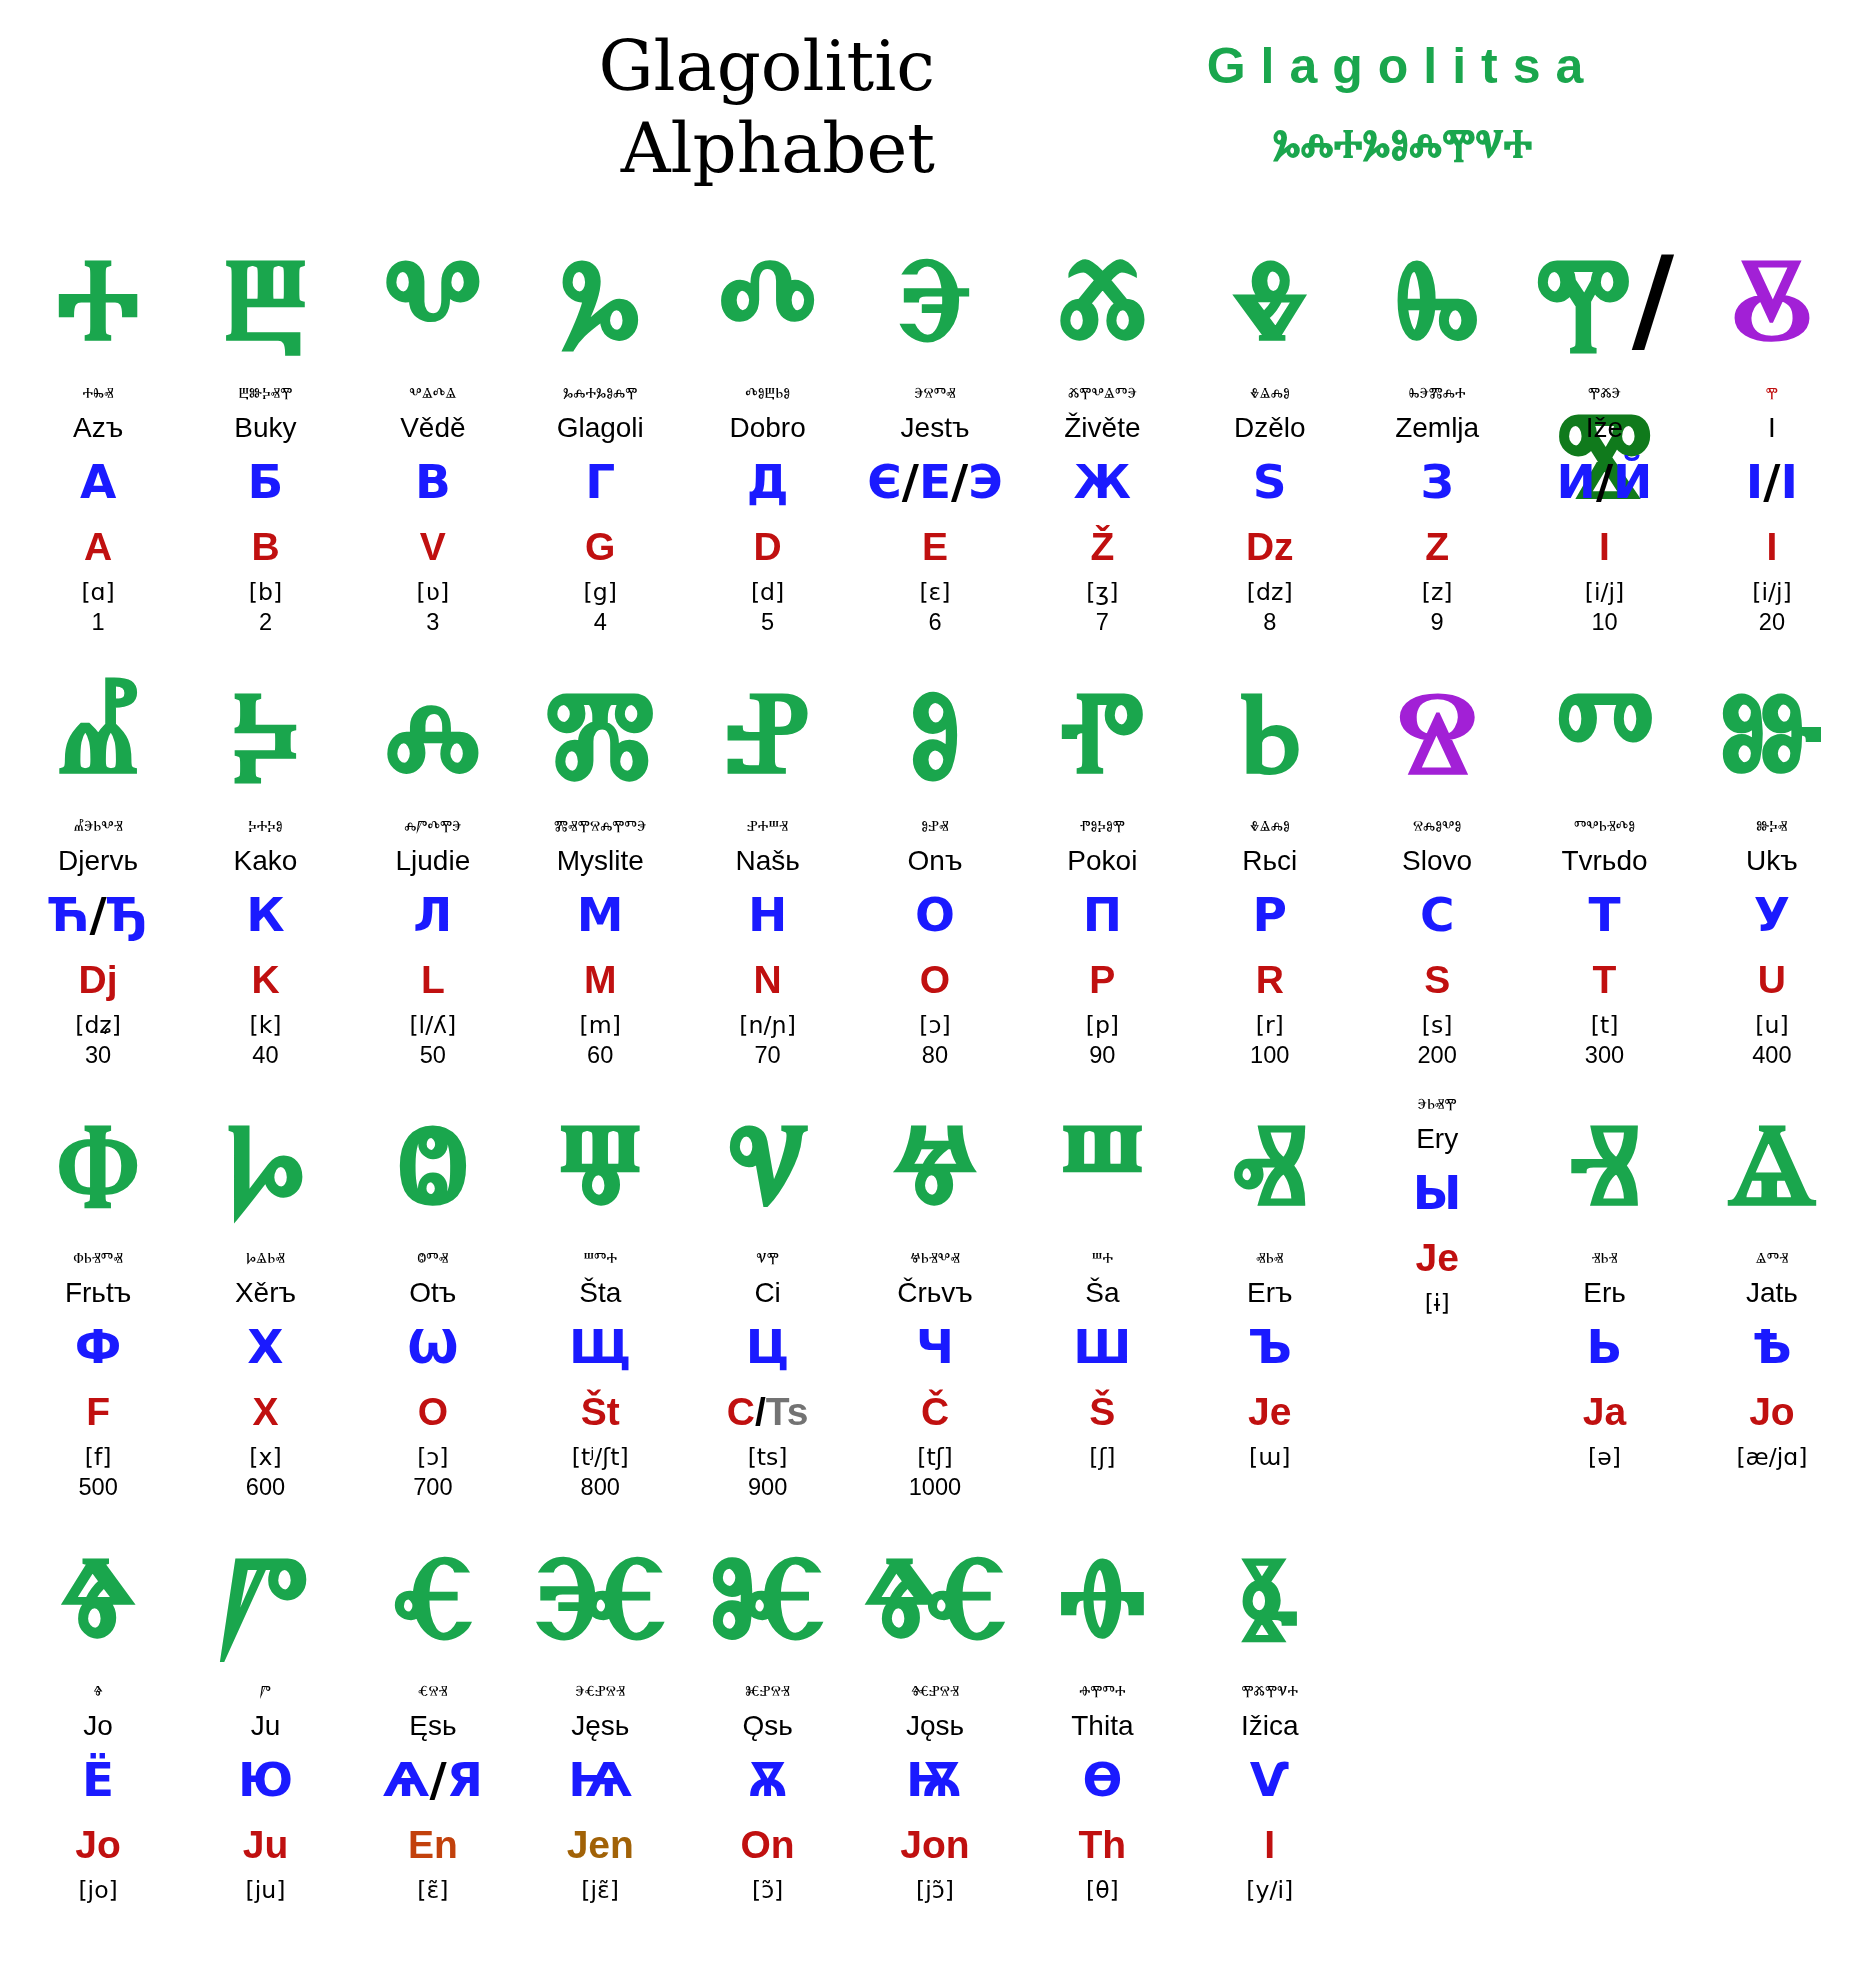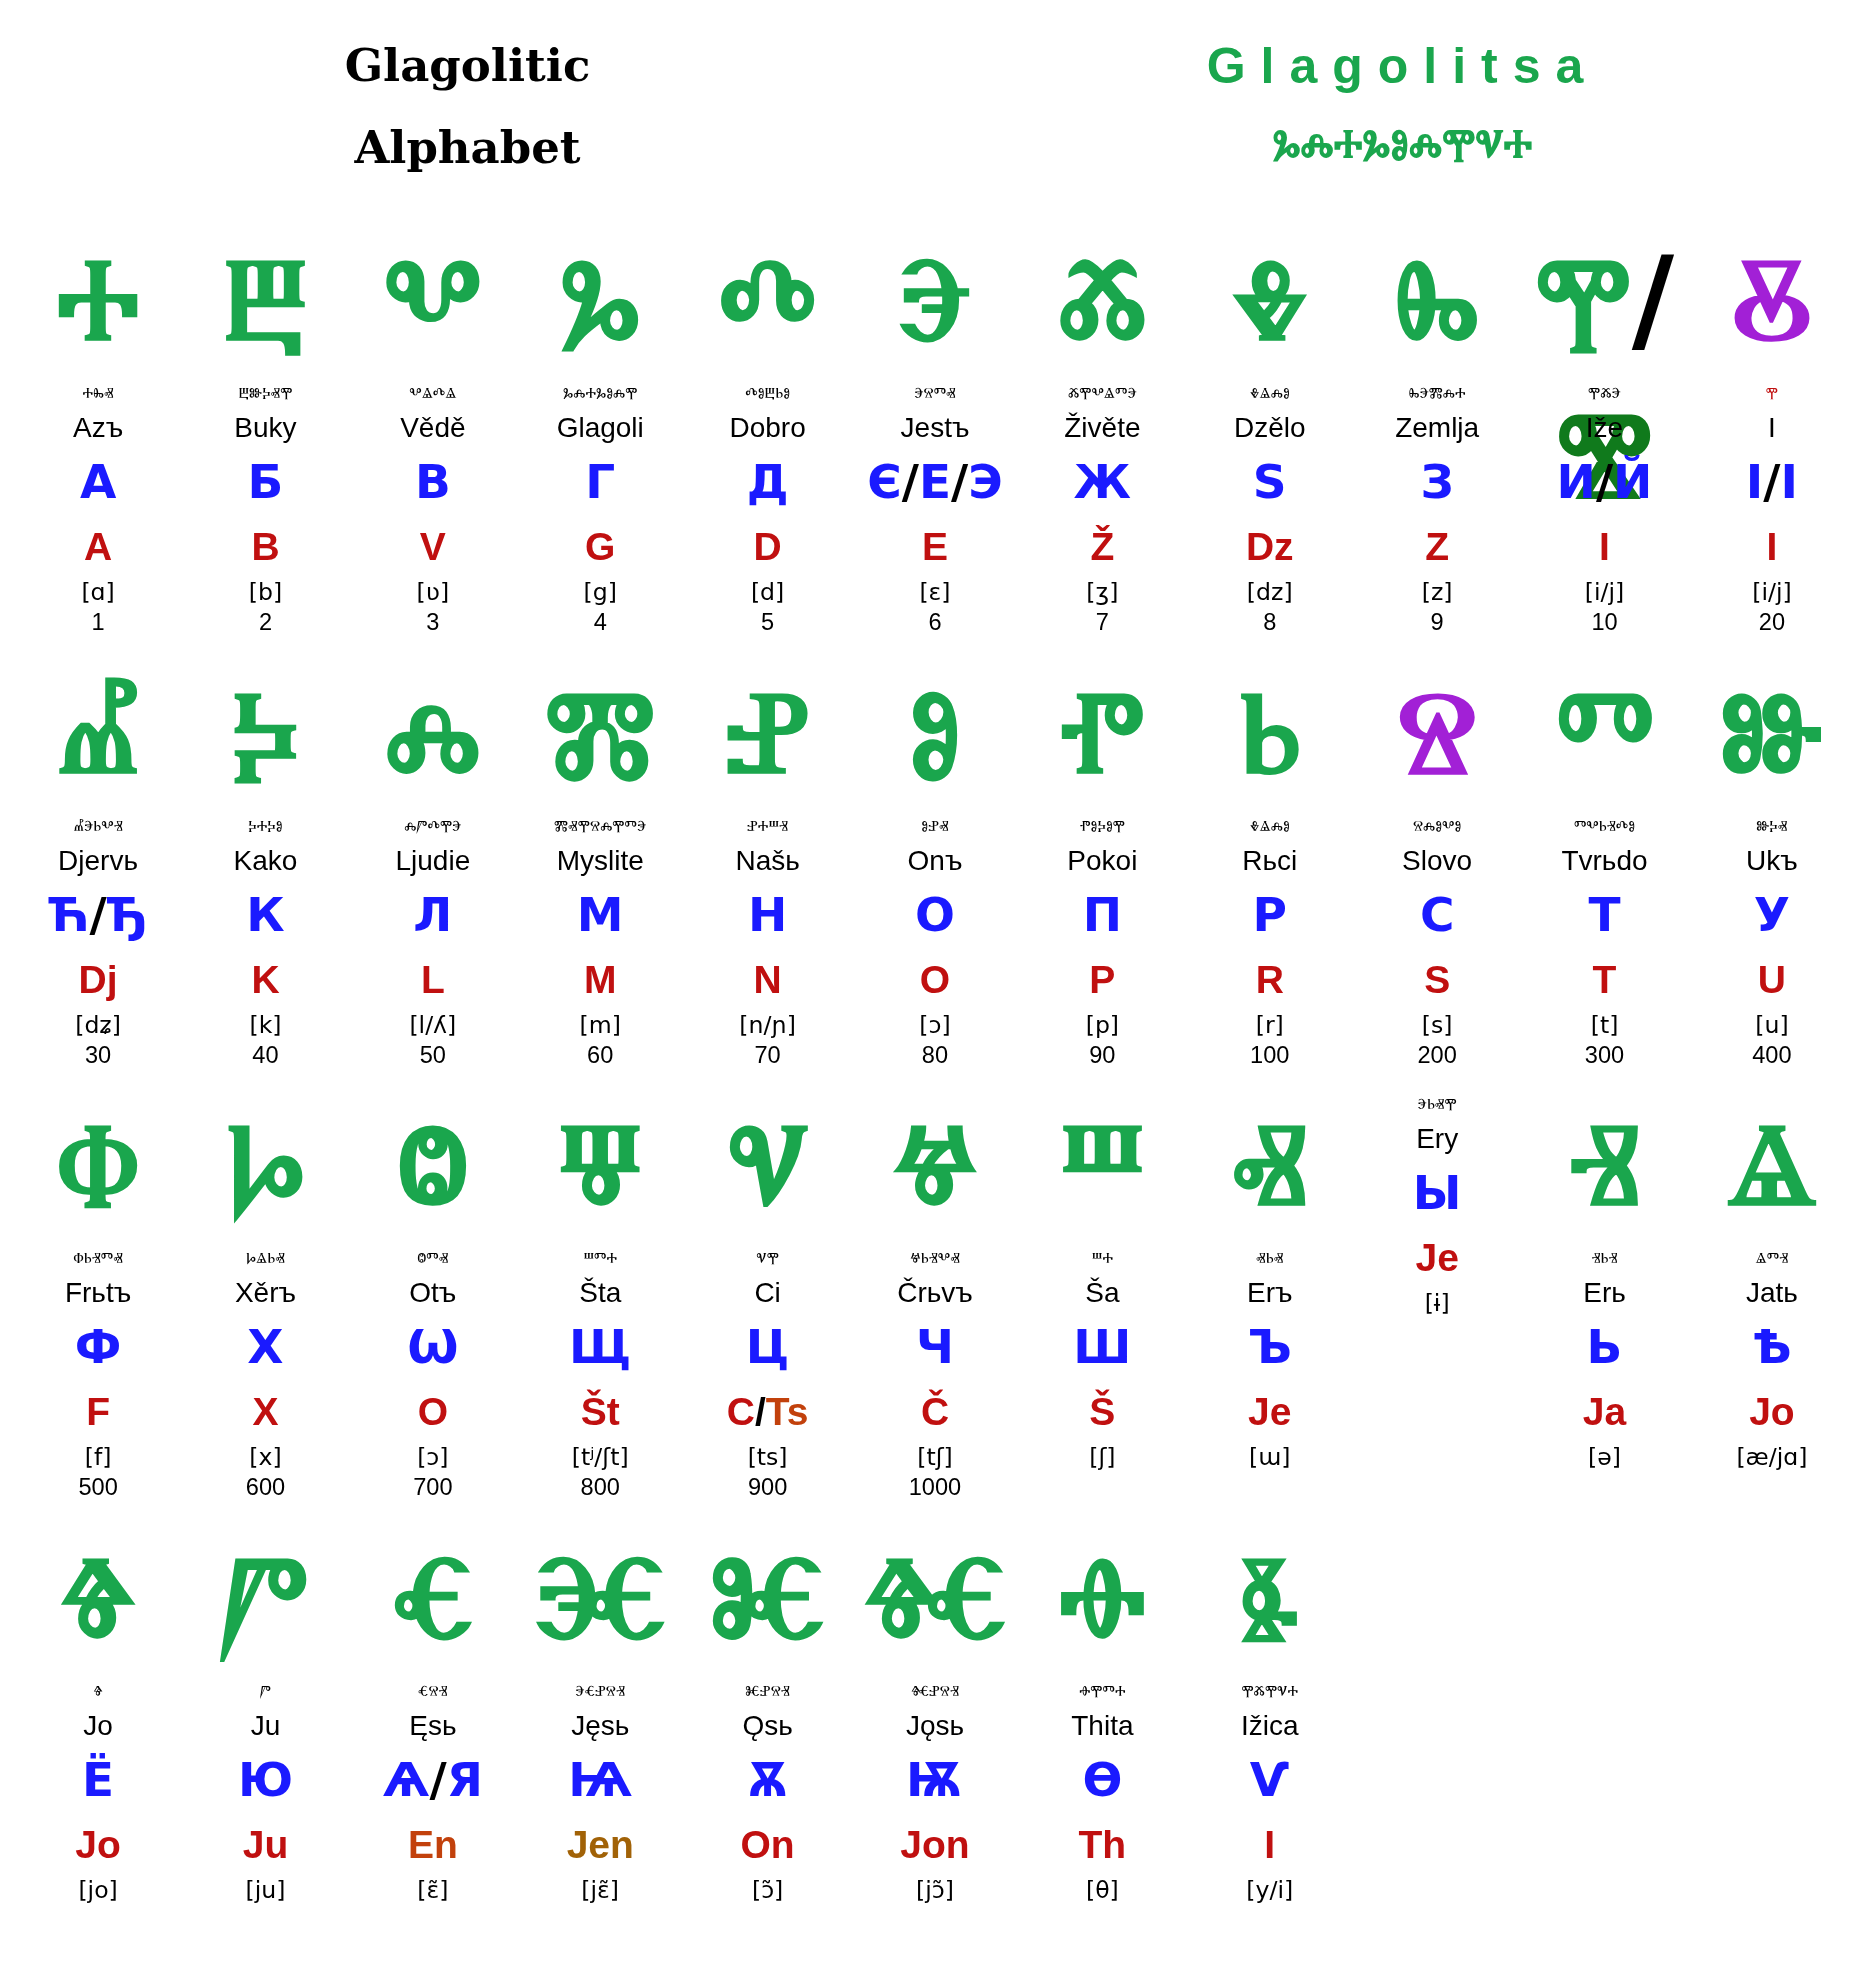--- a/index.html
+++ b/index.html
@@ -1,21 +1,21 @@
 <!DOCTYPE html>
 <html style="font-size:8.2px"><head>
 <meta charset="utf-8">
 <style>
   html,body{margin:0;padding:0;background:#ffffff;}
   body{width:1870px;height:1965px;font-family:"Liberation Sans",sans-serif;color:#000;}
 
   
   .header{display:flex;padding-top:25px;}
   .header-col{width:50%;text-align:center;}
-  .title-line{font-family:"DejaVu Serif",serif;font-weight:bold;font-size:45px;line-height:82px;color:#000;}
+  .title-line{font-family:"DejaVu Serif",serif;font-weight:normal;font-size:69px;line-height:82px;color:#000;text-align:right;}
   .subtitle-latin{font-size:50px;line-height:82px;letter-spacing:0.30em;font-weight:bold;}
   .subtitle-glag{font-size:53px;line-height:82px;font-weight:bold;font-family:Liberation Serif, serif;}
 
   
   #letter-grid{padding:33px 14.4px 0 14.4px;}
   .letter-row{display:grid;grid-template-columns:repeat(11,1fr);margin-bottom:17.5px;}
   .cell{text-align:center;}
   .glyph{font-family:"DejaVu Sans",sans-serif;font-size:116px;line-height:154px;height:154px;font-weight:bold;}
   .gname{font-family:"DejaVu Sans",sans-serif;font-size:19.5px;line-height:28px;height:28px;margin-top:5.1px;color:#000;}
   .lname{font-size:28px;line-height:38px;height:38px;color:#000;}
@@ -277,21 +277,21 @@
         <div class="cyr"><span style="color: rgb(26, 26, 255);">Щ</span></div>
         <div class="lat"><span style="color: rgb(192, 16, 16);">Št</span></div>
         <div class="ipa">[tʲ/ʃt]</div>
         <div class="num">800</div>
       </div>
       <div class="cell">
         <div class="glyph"><span style="color: rgb(26, 166, 77);">Ⱌ</span></div>
         <div class="gname">ⱌⰹ</div>
         <div class="lname">Ci</div>
         <div class="cyr"><span style="color: rgb(26, 26, 255);">Ц</span></div>
-        <div class="lat"><span style="color: rgb(192, 16, 16);">C</span><span class="slash">/</span><span style="color: #c2410c;">Ts</span></div>
+        <div class="lat"><span style="color: rgb(192, 16, 16);">C</span><span class="slash">/</span><span style="color: #737373;">Ts</span></div>
         <div class="ipa">[ts]</div>
         <div class="num">900</div>
       </div>
       <div class="cell">
         <div class="glyph"><span style="color: rgb(26, 166, 77);">Ⱍ</span></div>
         <div class="gname">ⱍⱃⱐⰲⱏ</div>
         <div class="lname">Črьvъ</div>
         <div class="cyr"><span style="color: rgb(26, 26, 255);">Ч</span></div>
         <div class="lat"><span style="color: rgb(192, 16, 16);">Č</span></div>
         <div class="ipa">[tʃ]</div>

